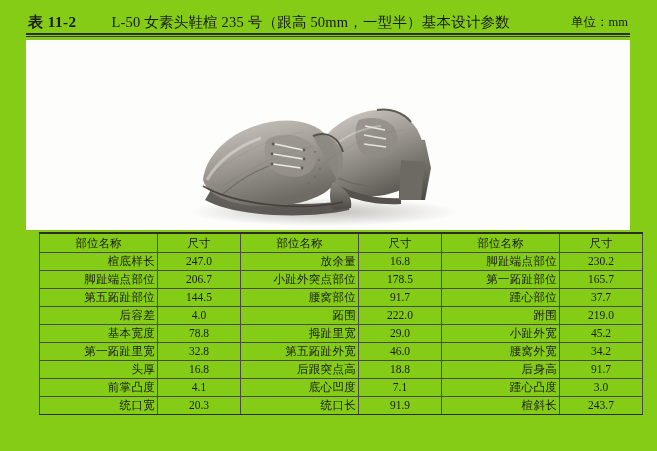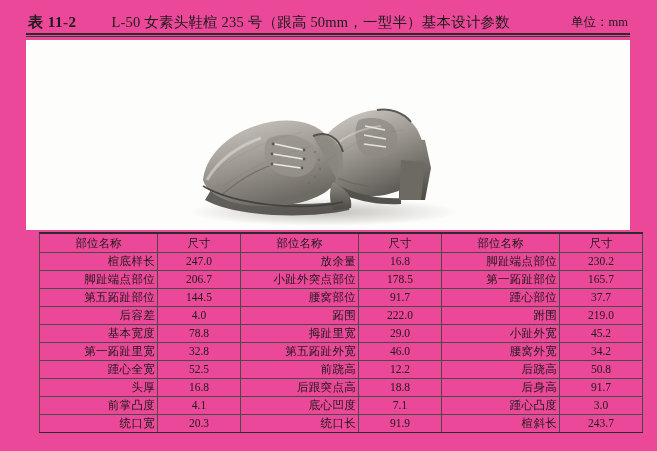--- a/index.html
+++ b/index.html
@@ -11,21 +11,21 @@
     width: 657px;
     height: 451px;
     font-family: "Liberation Serif", serif;
     color: #1a1a1a;
     overflow: hidden;
   }
   .page {
     position: relative;
     width: 657px;
     height: 451px;
-    background: #ec4899;
+    background: #84cc16;
   }
 
   
   .header {
     position: absolute;
     left: 28px;
     top: 8px;
     width: 600px;
     height: 28px;
     display: flex;
@@ -307,28 +307,20 @@
         </tr>
         <tr>
           <td class="name">第一跖趾里宽</td>
           <td class="val">32.8</td>
           <td class="name">第五跖趾外宽</td>
           <td class="val">46.0</td>
           <td class="name">腰窝外宽</td>
           <td class="val">34.2</td>
         </tr>
         <tr>
-          <td class="name">踵心全宽</td>
-          <td class="val">52.5</td>
-          <td class="name">前跷高</td>
-          <td class="val">12.2</td>
-          <td class="name">后跷高</td>
-          <td class="val">50.8</td>
-        </tr>
-        <tr>
           <td class="name">头厚</td>
           <td class="val">16.8</td>
           <td class="name">后跟突点高</td>
           <td class="val">18.8</td>
           <td class="name">后身高</td>
           <td class="val">91.7</td>
         </tr>
         <tr>
           <td class="name">前掌凸度</td>
           <td class="val">4.1</td>

